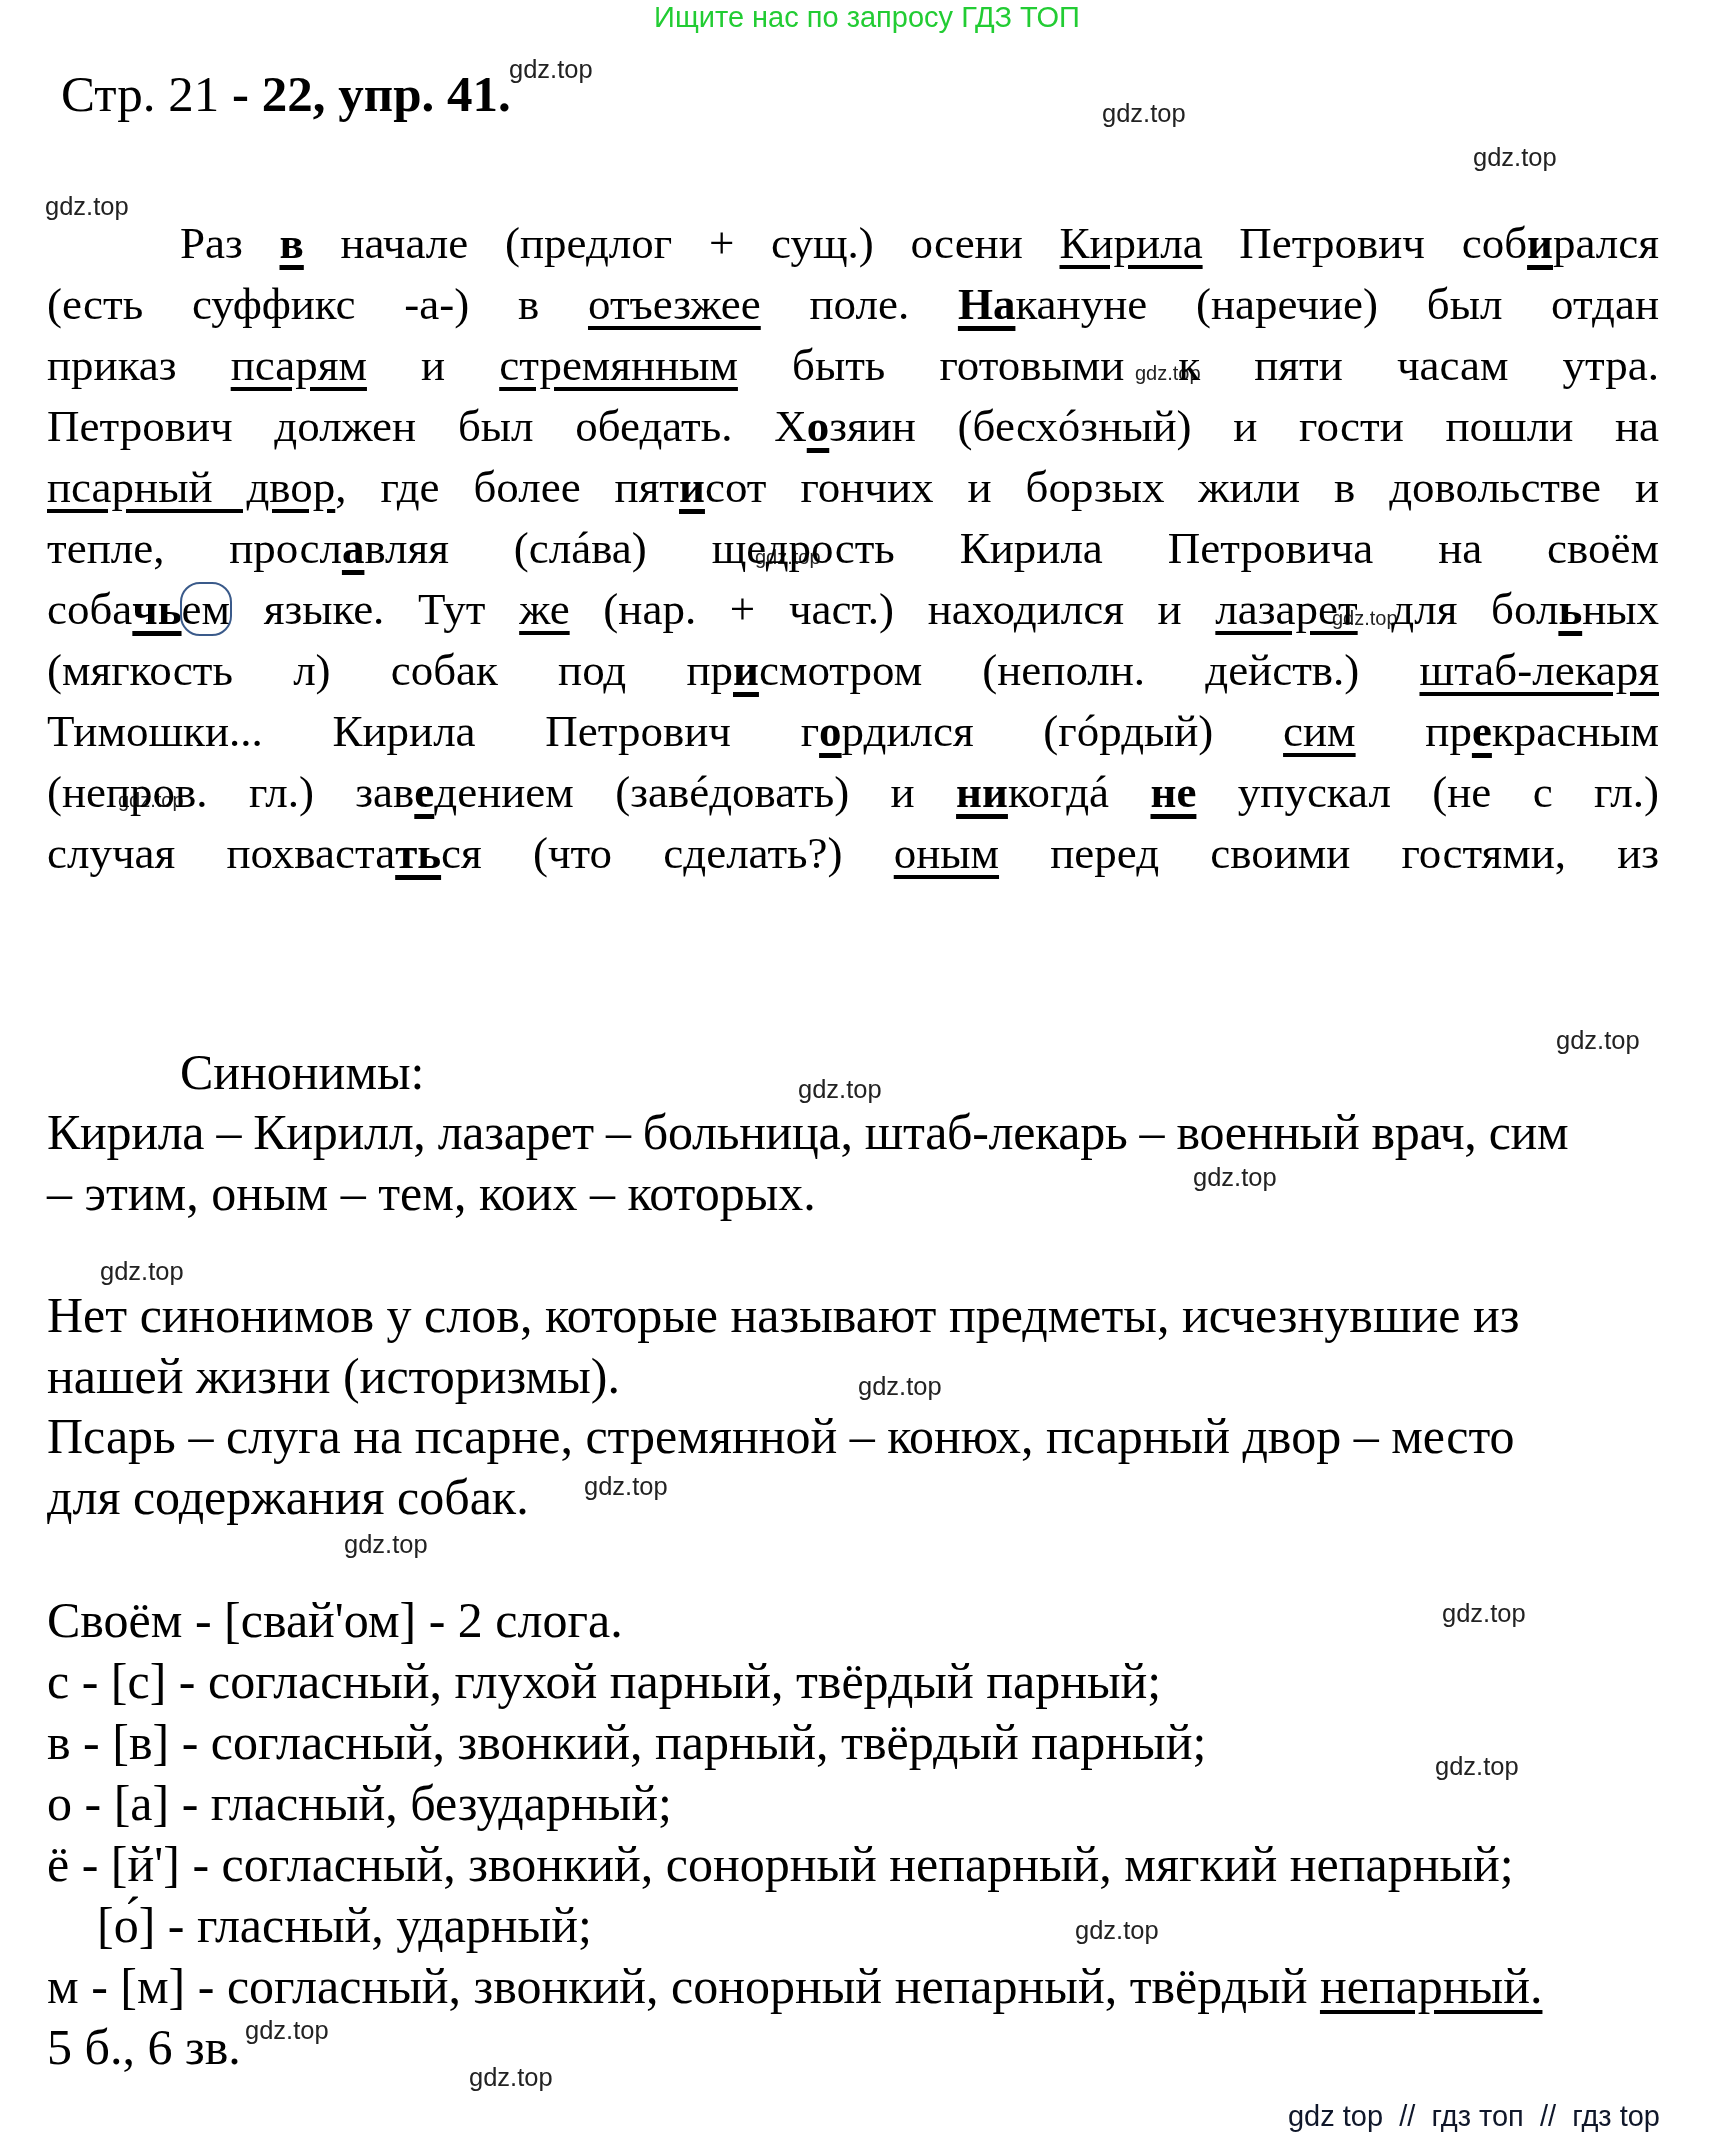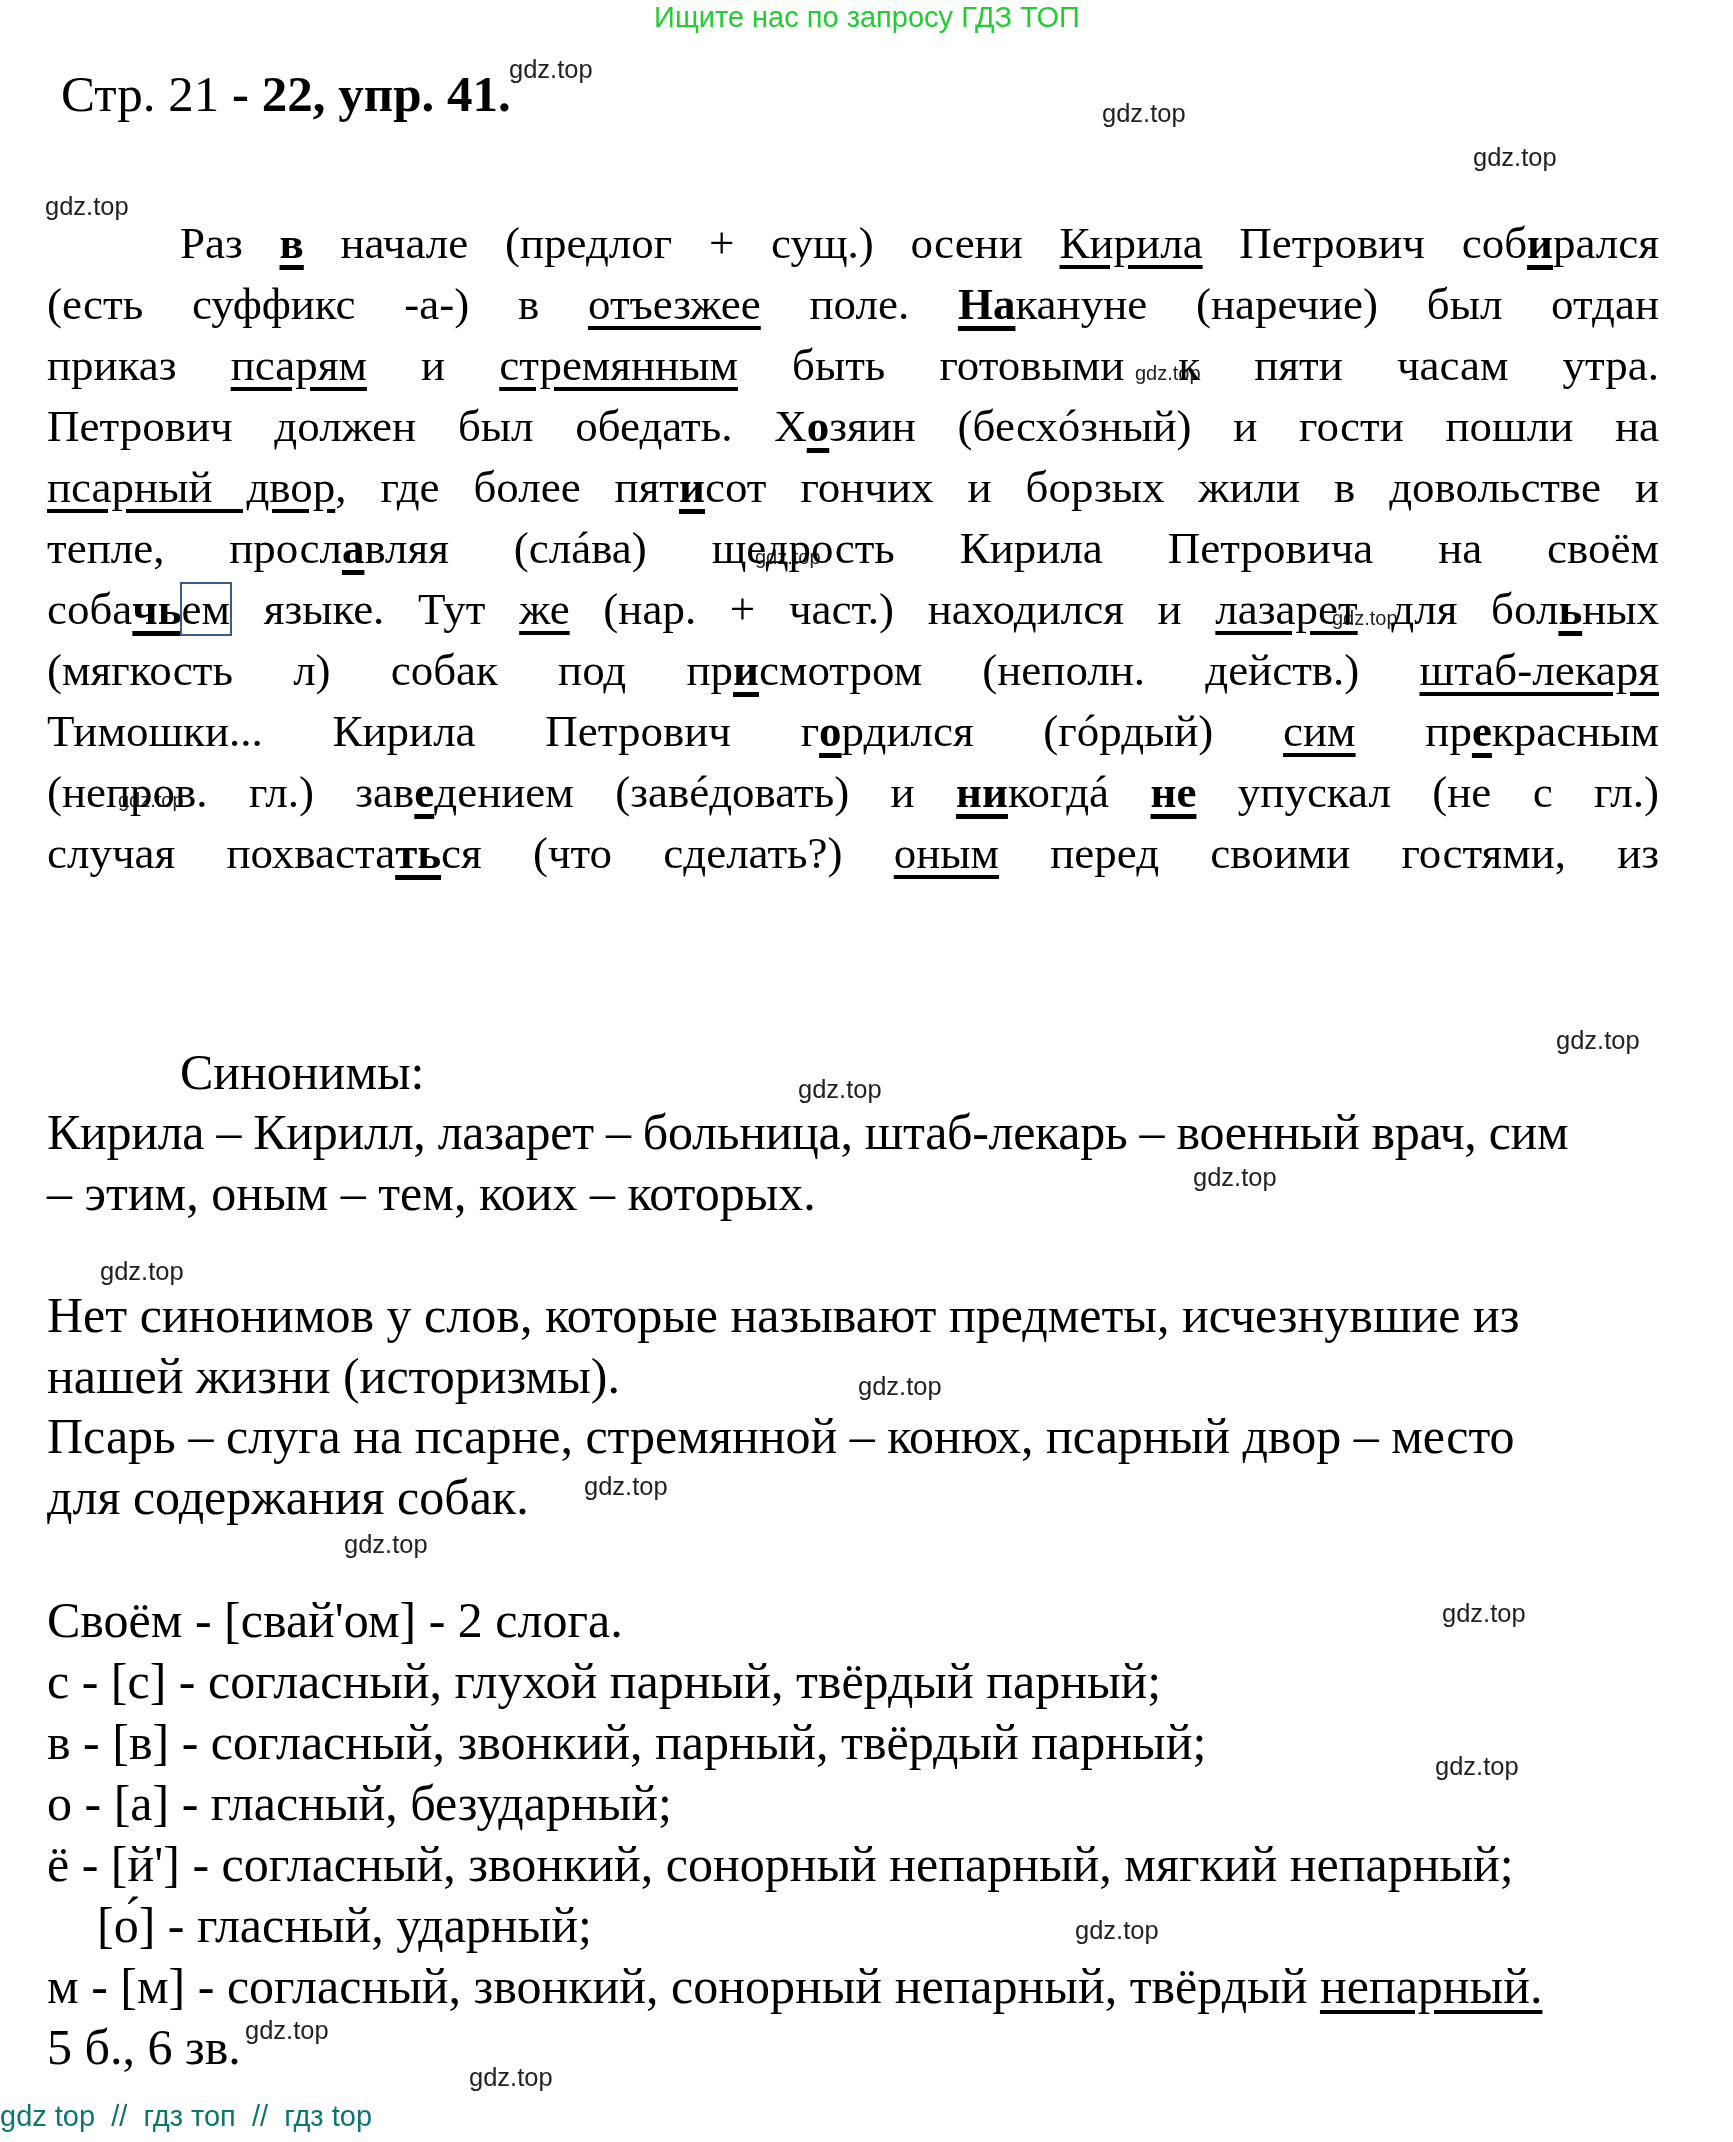--- a/index.html
+++ b/index.html
@@ -8,24 +8,24 @@
   .top-banner { position: absolute; top: 0; left: 0; width: 1734px; text-align: center;
                 font-family: "Liberation Sans", sans-serif; font-size: 29px; color: #22cc33; line-height: 35px; }
   .title { position: absolute; left: 47px; top: 62px; font-size: 51px; line-height: 64px; margin-left: 14px; }
   .title b { font-weight: bold; }
   .wm { position: absolute; font-family: "Liberation Sans", sans-serif; font-size: 25.5px; color: #222; line-height: 27px; }
   .para { position: absolute; left: 47px; width: 1612px; font-size: 45px; line-height: 61px; text-align: justify; margin-top: 26px; }
   .para .line { display: block; text-align-last: justify; white-space: nowrap; }
   .para .line.last { text-align-last: left; }
   .ul { text-decoration: underline; text-decoration-thickness: 3.6px; text-underline-offset: 7.3px; }
   .bu { font-weight: bold; text-decoration: underline; text-decoration-thickness: 4.5px; text-underline-offset: 7.3px; }
-  .box { outline: 2.7px solid #3a5a8a; outline-offset: 0; }
+  .box { outline: 2.7px solid #3a5a8a; outline-offset: 0; border-radius: 18px; }
   .block { position: absolute; left: 47px; font-size: 50px; line-height: 61px; white-space: nowrap; }
-  .footer { position: absolute; top: 2100px; left: 0; width: 1660px; text-align: left;
-            font-family: "Liberation Sans", sans-serif; font-size: 29px; color: #0f766e; }
+  .footer { position: absolute; top: 2100px; left: 0; width: 1660px; text-align: right;
+            font-family: "Liberation Sans", sans-serif; font-size: 29px; color: #0f172a; }
 </style>
 </head>
 <body>
 
 <div class="top-banner">Ищите нас по запросу ГДЗ ТОП</div>
 
 <div class="title"><span>Стр. 21 </span><b>- 22, упр. 41.</b></div>
 
 <div class="wm" style="left:509px;top:56px;">gdz.top</div>
 <div class="wm" style="left:1102px;top:100px;">gdz.top</div>

